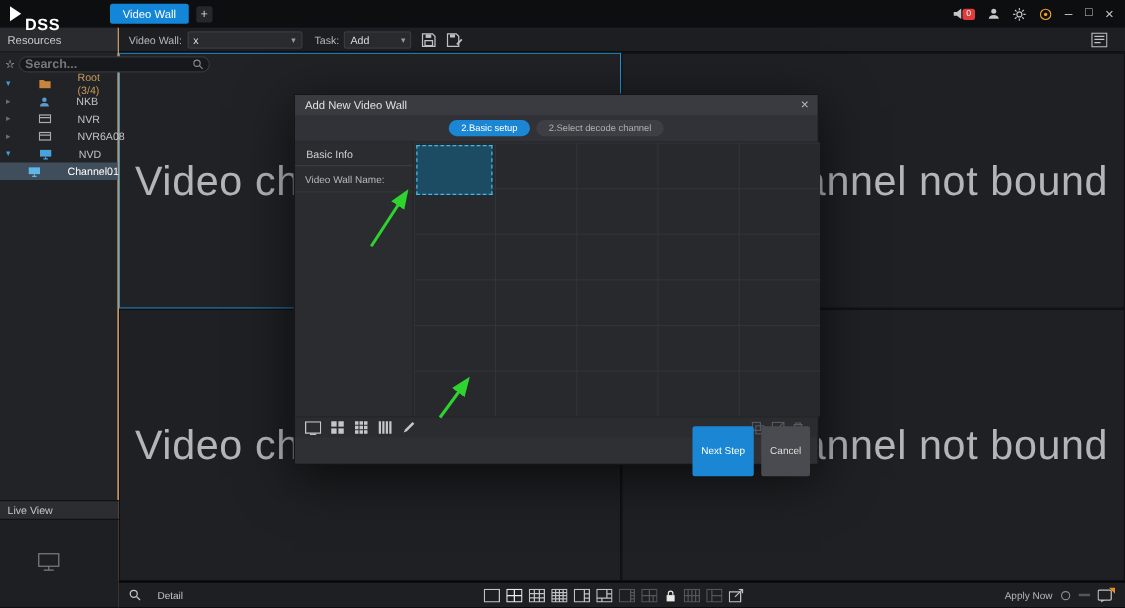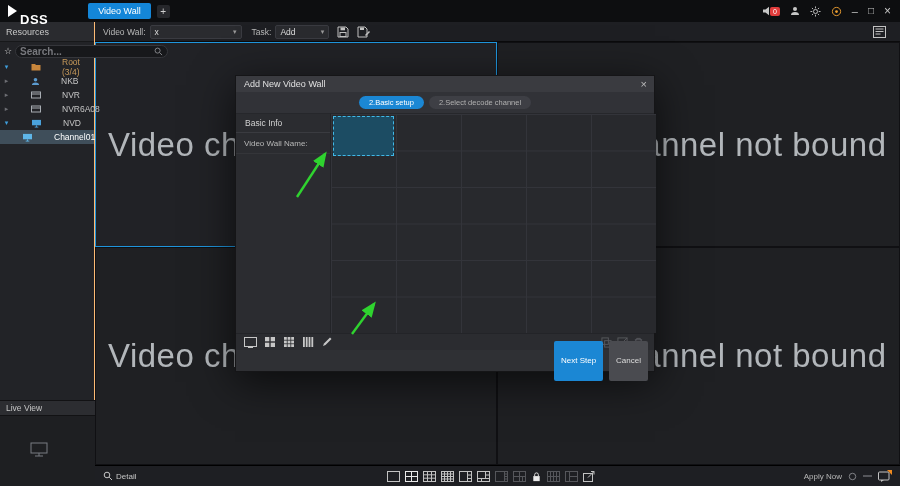--- a/index.html
+++ b/index.html
@@ -50,21 +50,21 @@
   .canvas{position:absolute;left:95px;top:42px;width:805px;height:423px;background:#1b1c1f;z-index:1;}
   .screen{position:absolute;background:#1f2023;border:1px solid #101013;display:flex;align-items:center;justify-content:center;overflow:hidden;}
   .scr-tl{left:0;top:0;width:402px;height:205px;border:1px solid #1f95dc;background:#212226;}
   .scr-tr{left:402px;top:0;width:403px;height:205px;}
   .scr-bl{left:0;top:205px;width:402px;height:218px;}
   .scr-br{left:402px;top:205px;width:403px;height:218px;}
   .nb-text{font-size:33px;color:#b2b6ba;white-space:nowrap;letter-spacing:.5px;font-weight:300;}
 
   
   .statusbar{position:absolute;left:95px;top:465px;width:805px;height:21px;background:#1e1f23;border-top:1px solid #000;display:flex;align-items:center;padding:0 6px;z-index:4;}
-  .detail-grp{display:flex;align-items:center;gap:3px;font-size:8px;color:#c6c6c6;margin-left:2px;}
+  .detail-grp{display:flex;align-items:center;gap:13px;font-size:8px;color:#c6c6c6;margin-left:2px;}
   .sb-icons{position:absolute;left:292px;top:0;height:21px;display:flex;align-items:center;gap:5px;color:#c2c2c2;}
   .lit{color:#e9e9e9;} .dim{color:#55565b;}
   .sb-right{margin-left:auto;display:flex;align-items:center;gap:6px;font-size:8px;color:#b8b8b8;margin-right:2px;}
   .dashline{width:9px;height:2px;background:#55565b;}
 
   
   .modal{position:absolute;left:235px;top:75px;width:420px;height:297px;background:#2f3034;border:1px solid #151517;box-shadow:0 10px 40px rgba(0,0,0,.65);z-index:50;}
   .m-head{height:16px;background:#3a3b40;display:flex;align-items:center;}
   .m-title{font-size:9px;color:#e0e0e0;padding-left:8px;}
   .m-close{margin-left:auto;margin-right:7px;color:#bbb;font-size:11px;line-height:1;}

